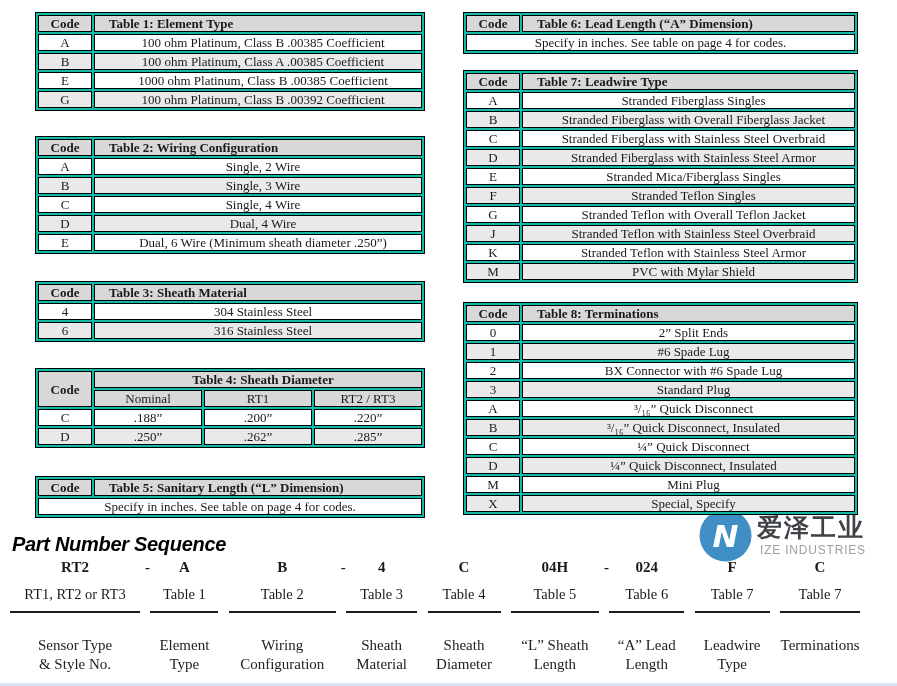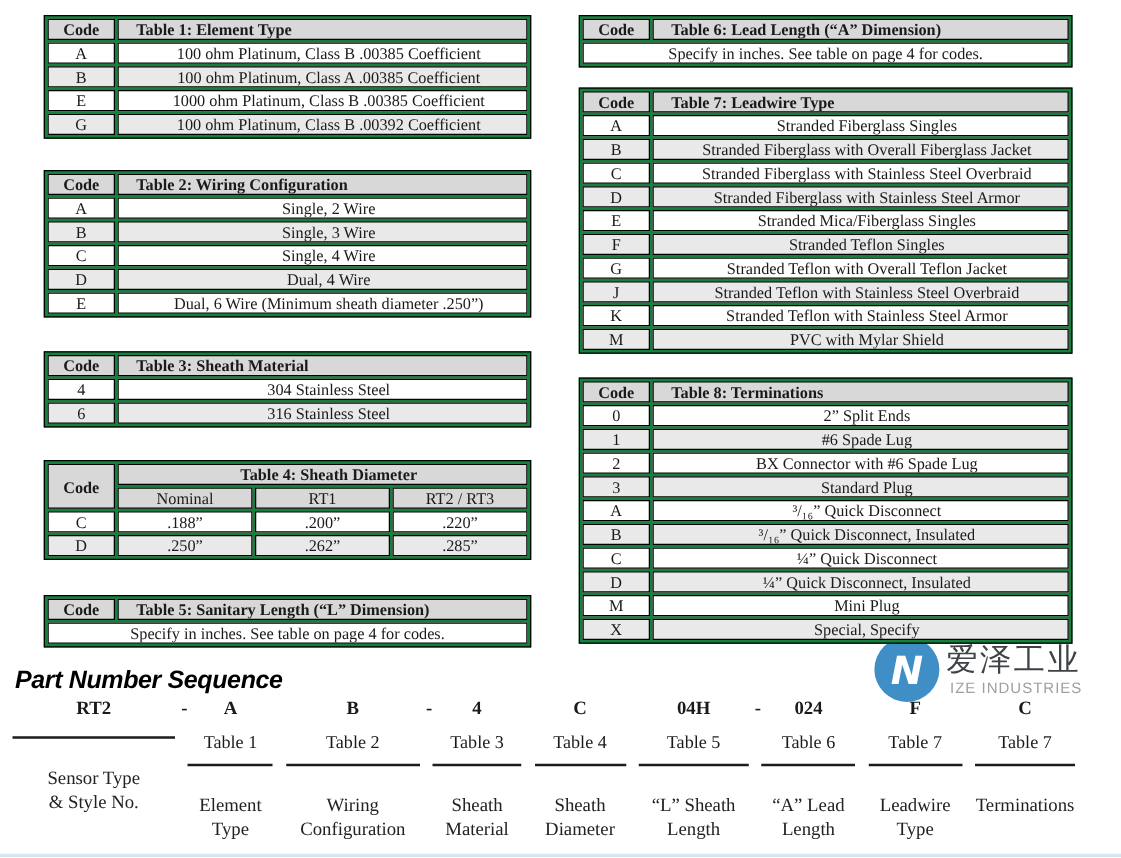--- a/index.html
+++ b/index.html
@@ -11,36 +11,36 @@
   #t1{left:35px;top:12px;width:390px}
   #t2{left:35px;top:136px;width:390px}
   #t3{left:35px;top:281px;width:390px}
   #t4{left:35px;top:368px;width:390px}
   #t5{left:35px;top:476px;width:390px}
   #t6{left:463px;top:12px;width:395px}
   #t7{left:463px;top:70px;width:395px}
   #t8{left:463px;top:302px;width:395px}
 
   .tbl table{width:100%;border-collapse:separate;border-spacing:2px;
-             border:1px solid #000;background:#15803d;table-layout:fixed;}
+             border:1px solid #000;background:#14b8a6;table-layout:fixed;}
   .tbl td{border:1px solid #000;height:15px;font-size:13px;line-height:15px;
           padding:0 4px;overflow:hidden;white-space:nowrap;background:#fff;}
   .tbl td.code{width:44px;text-align:center;}
   .tbl tr.hdr td{background:#d8d8d8;font-weight:bold;}
   .tbl td.title{text-align:left;padding-left:14px;}
   .tbl td.desc{text-align:center;padding-left:14px;}
   .tbl tr.alt td{background:#e9e9e9;}
   .tbl td.note{text-align:center;}
   .tbl td.sub{background:#d8d8d8;text-align:center;font-weight:normal;}
   .tbl td.val{text-align:center;}
   .tbl td.codespan{vertical-align:middle;font-weight:bold;text-align:center;}
 
   
   #logo{position:absolute;left:699px;top:509px;z-index:0;}
-  #logo-cn{position:absolute;left:757px;top:511px;font-size:25px;font-weight:normal;
+  #logo-cn{position:absolute;left:757px;top:511px;font-size:25px;font-weight:bold;
            color:#3f4348;font-family:"Liberation Sans",sans-serif;letter-spacing:2px;}
   #logo-en{position:absolute;left:760px;top:543px;font-size:12px;color:#9aa0a4;
            font-family:"Liberation Sans",sans-serif;letter-spacing:0.8px;}
 
   
   #pns-heading{position:absolute;left:12px;top:533px;font-size:20px;font-weight:bold;
                font-style:italic;font-family:"Liberation Sans",sans-serif;
                letter-spacing:-0.3px;color:#000;}
   #pns-example{position:absolute;left:315px;top:537px;font-size:16px;color:#1a1a1a;}
 
@@ -300,20 +300,21 @@
           </tr>
         </tbody>
       </table>
     </div>
 
   <div id="pns-heading">Part Number Sequence</div>
 
   <div id="breakdown">
       <div class="seg">
         <div class="seg-code">RT2<span class="dash">-</span></div>
+        <div class="seg-ref">RT1, RT2 or  RT3</div>
         <div class="seg-rule"></div>
         <div class="seg-desc">Sensor Type
 &amp; Style No.</div>
       </div>
       <div class="seg">
         <div class="seg-code">A</div>
         <div class="seg-ref">Table 1</div>
         <div class="seg-rule"></div>
         <div class="seg-desc">Element
 Type</div>

